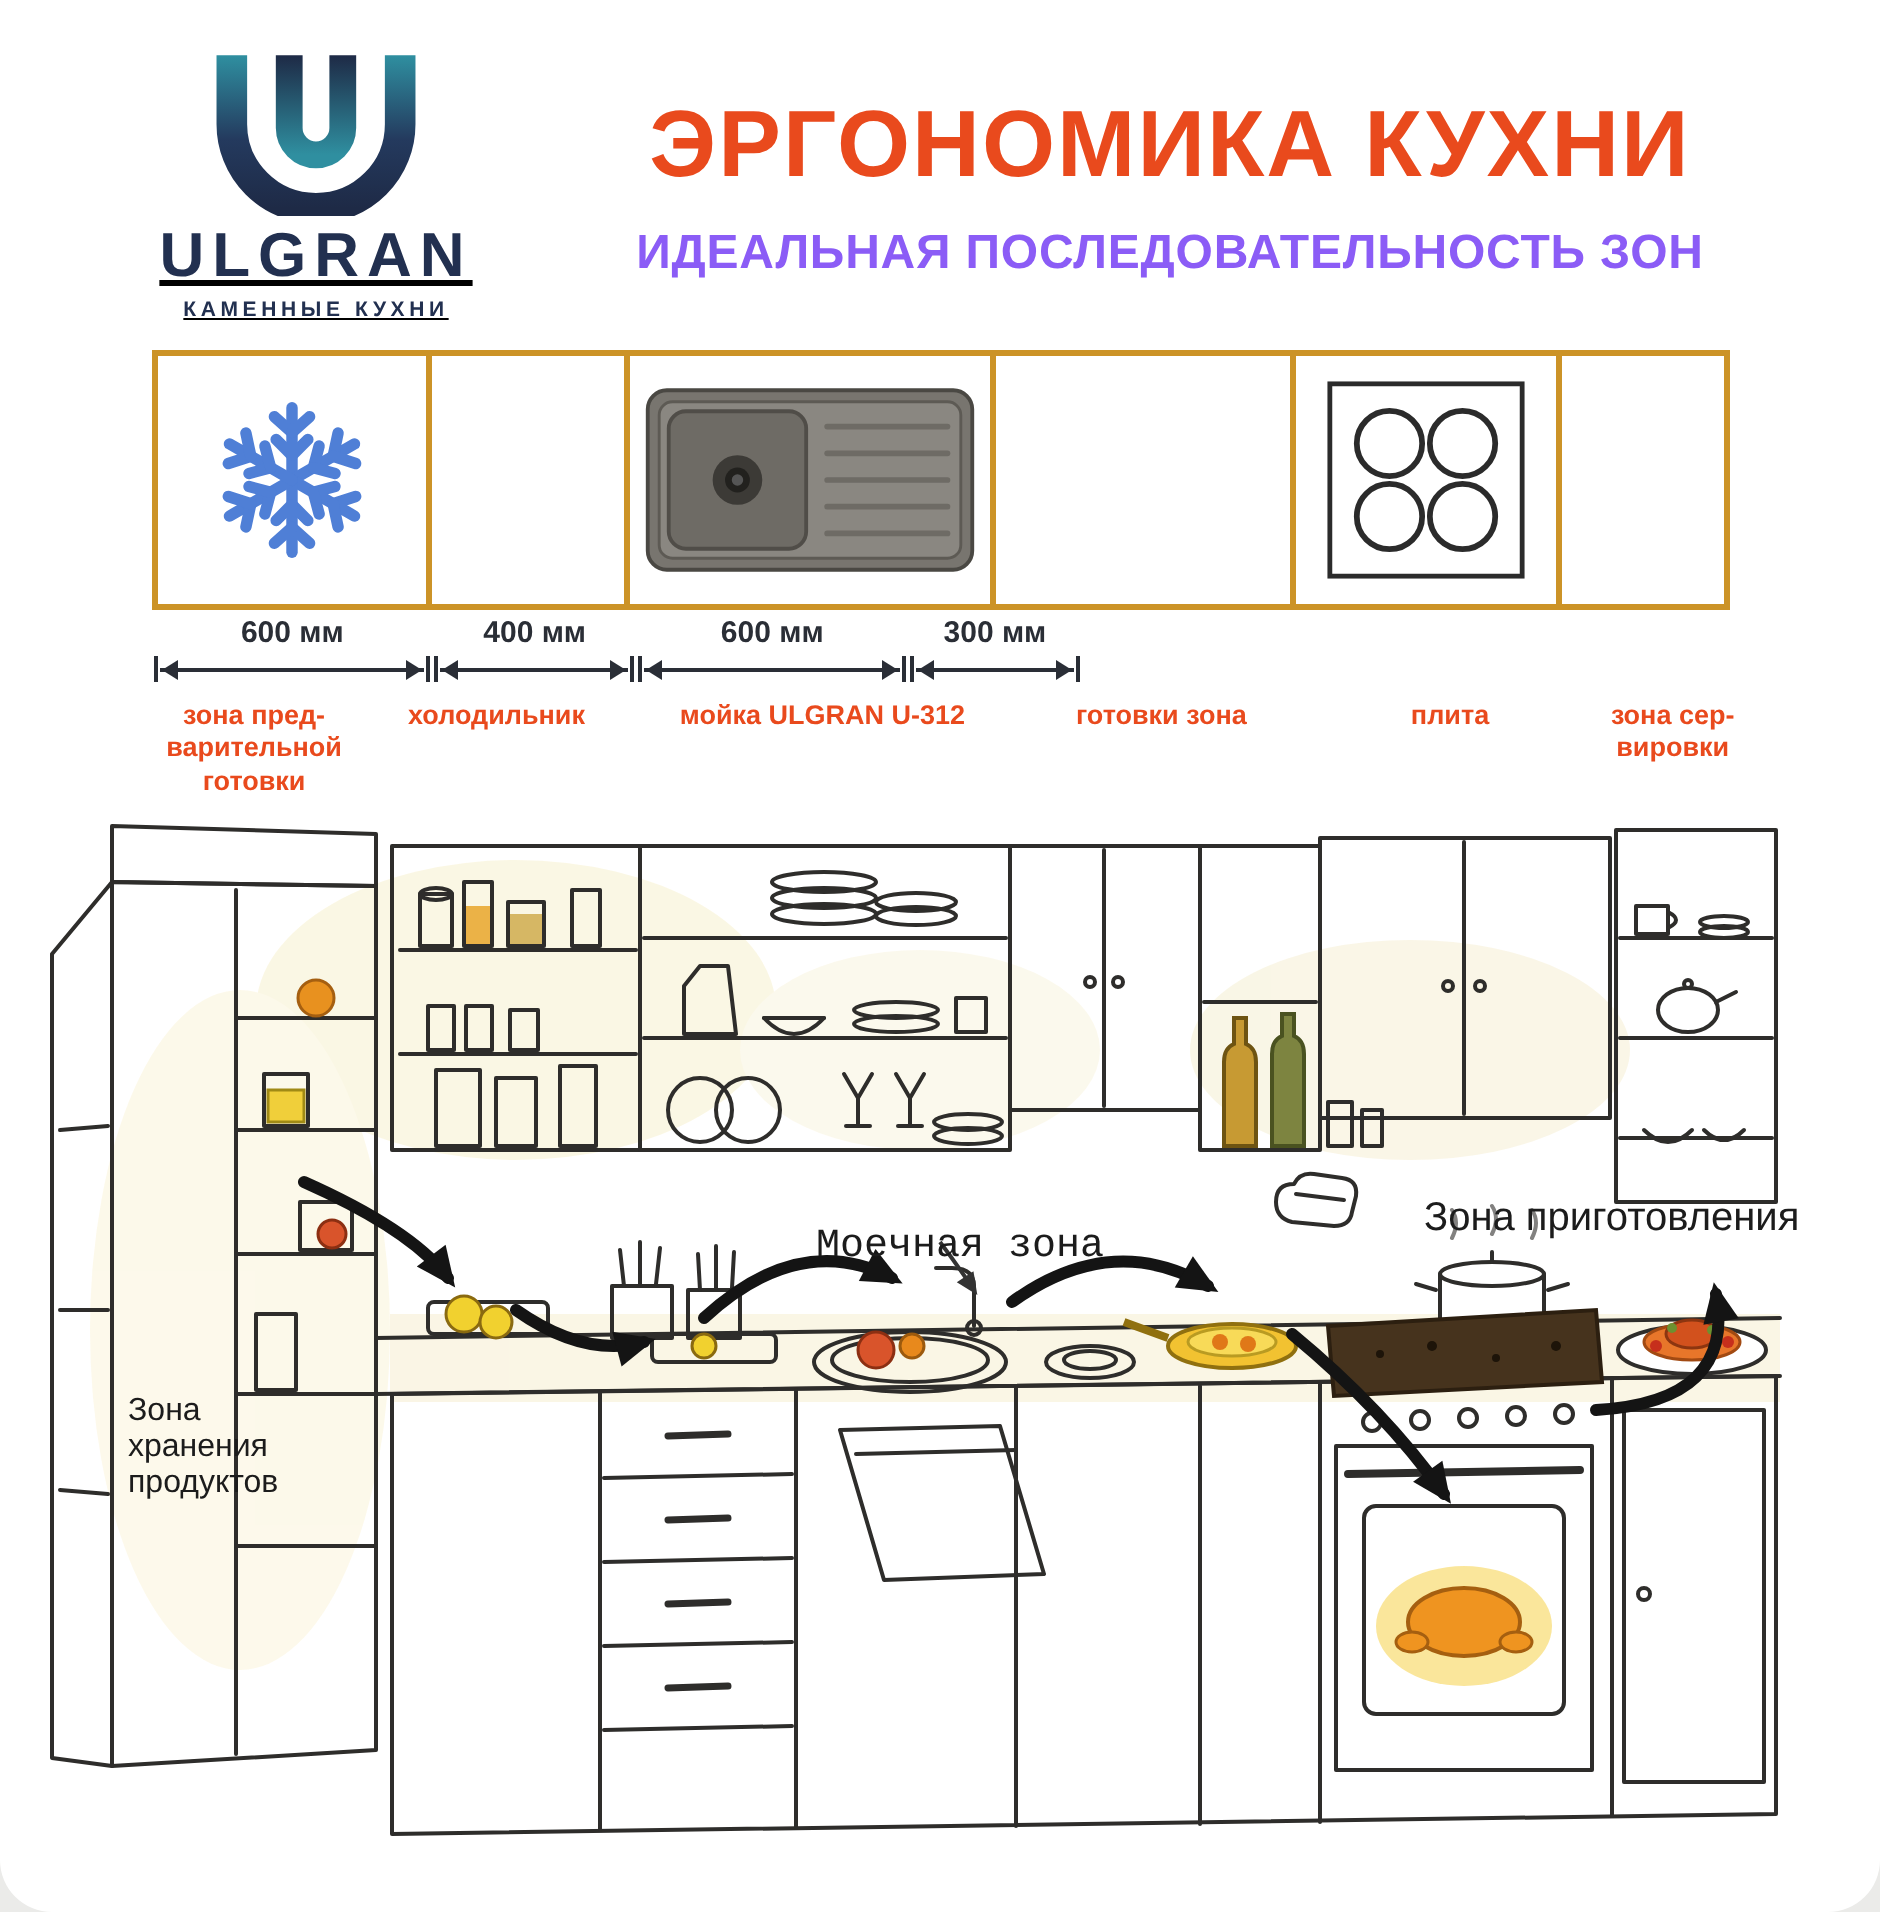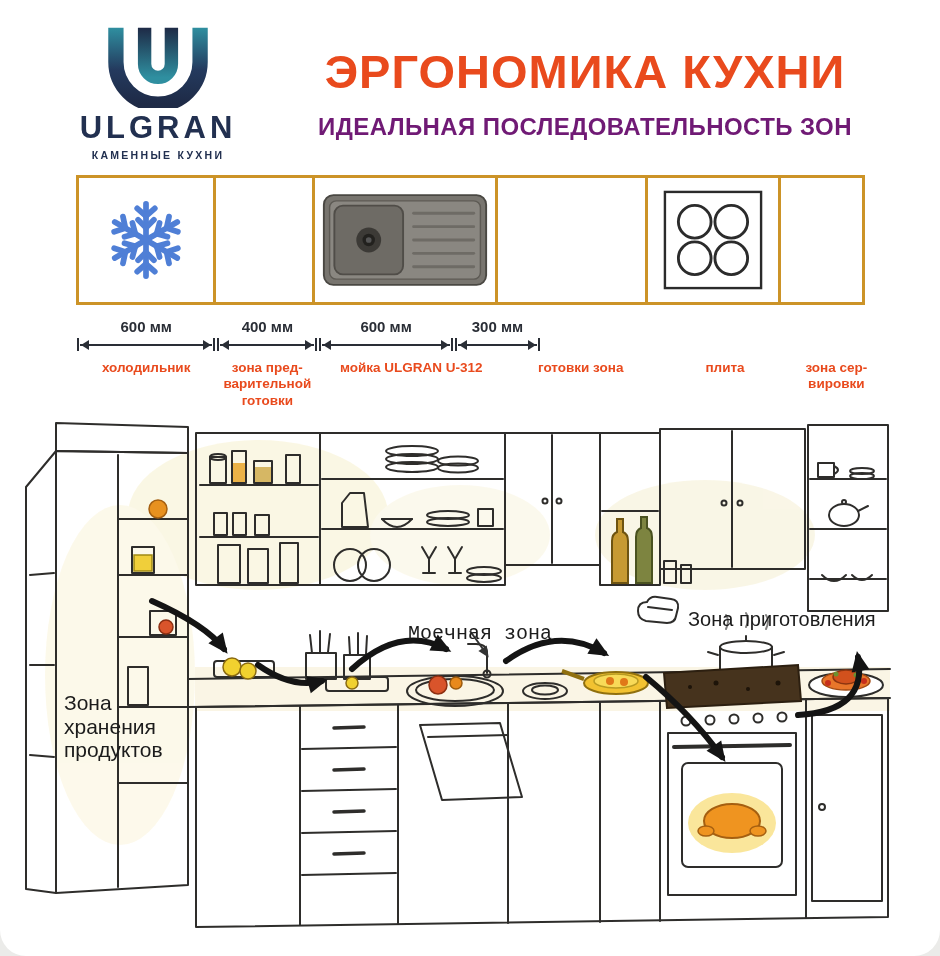--- a/index.html
+++ b/index.html
@@ -1,51 +1,51 @@
 <!DOCTYPE html>
 <html><head>
 <meta charset="utf-8">
 <style>
   *{margin:0;padding:0;box-sizing:border-box;}
   html,body{background:#ebebe9;}
   body{font-family:"Liberation Sans","DejaVu Sans",sans-serif;}
   .page{width:940px;height:956px;background:#ffffff;margin:0 auto;position:relative;overflow:hidden;border-radius:0 0 26px 26px;}
   
   .header{display:flex;align-items:flex-start;padding:16px 24px 4px 62px;}
-  .logo{width:192px;text-align:center;flex:0 0 auto;}
+  .logo{width:192px;text-align:center;flex:0 0 auto;text-decoration:underline;}
   .logo-mark{width:112px;height:88px;display:block;margin:4px auto 2px;}
   .logo-name{font-size:31px;font-weight:bold;color:#223050;letter-spacing:4px;}
   .logo-tagline{font-size:10.5px;font-weight:bold;color:#223050;letter-spacing:2.3px;margin-top:3px;}
   .titles{flex:1;text-align:center;padding-top:12px;}
   .title{font-size:47px;font-weight:800;color:#e94a1d;letter-spacing:1px;margin-top:16px;}
-  .subtitle{font-size:24px;font-weight:800;color:#701a75;margin-top:14px;letter-spacing:.4px;}
+  .subtitle{font-size:24px;font-weight:800;color:#8b5cf6;margin-top:14px;letter-spacing:.4px;}
   
   .band{width:804px;margin-left:76px;}
   .cols{display:flex;}
   .c0{width:17.45%;}.c1{width:12.7%;}.c2{width:23.1%;}.c3{width:19.05%;}.c4{width:16.85%;}.c5{width:10.85%;}
   .strip{margin-top:10px;}
   .zone-box{height:130px;border:3px solid #cc9327;background:#fff;display:flex;align-items:center;justify-content:center;}
   .zone-box + .zone-box{margin-left:-3px;}
-  .dims{margin-top:13px;align-items:center;}
+  .dims{margin-top:3px;align-items:center;}
   .dim{display:flex;flex-direction:column;padding:0 1px;}
   .dim-label{text-align:center;font-size:15px;font-weight:bold;color:#2a2e36;margin-bottom:3px;white-space:nowrap;}
   .dim-arrow{position:relative;height:13px;border-left:2px solid #2a2e36;border-right:2px solid #2a2e36;}
   .dim-arrow::before{content:"";position:absolute;left:1px;right:1px;top:50%;margin-top:-1px;border-top:2px solid #2a2e36;}
   .ah{position:absolute;top:50%;transform:translateY(-50%);width:0;height:0;border-top:5px solid transparent;border-bottom:5px solid transparent;}
   .ah-l{left:2px;border-right:8px solid #2a2e36;}
   .ah-r{right:2px;border-left:8px solid #2a2e36;}
   .names{margin-top:9px;}
   .zname{text-align:center;font-size:13.5px;font-weight:bold;color:#e94a1d;white-space:pre-line;line-height:1.22;padding:0 2px;}
   
   .illustration{position:relative;width:940px;height:533px;margin-top:6px;}
   .ill-svg{position:absolute;left:0;top:0;}
   .ill-label{position:absolute;color:#1c1c1c;font-size:20px;line-height:1.12;white-space:pre-line;}
-  .ill-label.storage{left:64px;top:276px;font-size:21px;}
+  .ill-label.storage{left:64px;top:292px;font-size:16px;}
   .ill-label.washing{left:408px;top:208px;font-family:Liberation Mono, monospace;}
-  .ill-label.cooking{left:688px;top:193px;}
+  .ill-label.cooking{left:712px;top:193px;}
 </style>
 </head>
 <body>
 
 <div class="page">
 
   <header class="header">
     <div class="logo">
       <svg class="logo-mark" viewBox="0 0 116 92" aria-hidden="true">
         <defs>
@@ -156,24 +156,24 @@
       <div class="dim c5">
         <div class="dim-label">300 мм</div>
         <div class="dim-arrow">
             <i class="ah ah-l"></i>
             <i class="ah ah-r"></i>
           </div>
       </div>
     </div>
 
     <div class="cols names">
-      <div class="zname c0">холодильник</div>
       <div class="zname c1">зона пред-
 варительной
 готовки</div>
+      <div class="zname c0">холодильник</div>
       <div class="zname c2">мойка ULGRAN U-312</div>
       <div class="zname c3">готовки зона</div>
       <div class="zname c4">плита</div>
       <div class="zname c5">зона сер-
 вировки</div>
     </div>
   </div>
 
   <div class="illustration">
     <svg class="ill-svg" viewBox="0 0 940 533" width="940" height="533" aria-hidden="true">

